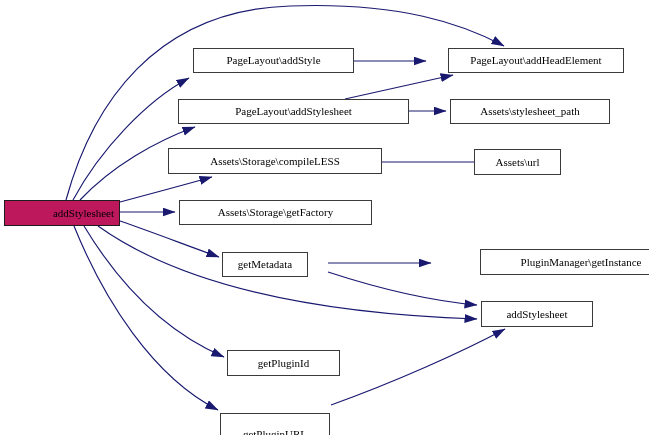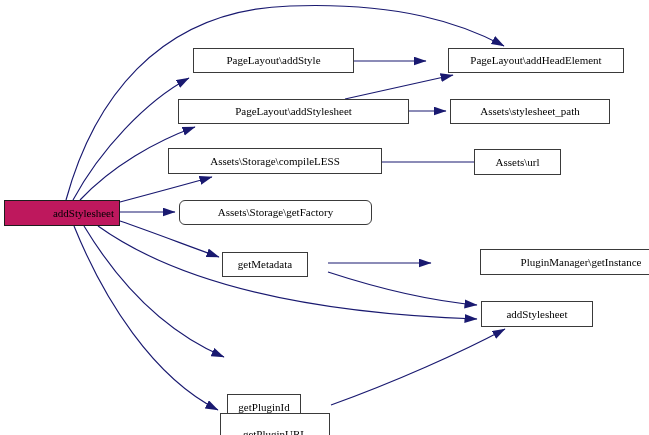--- a/index.html
+++ b/index.html
@@ -78,20 +78,20 @@
       </g>
   </svg>
   <div id="node-layer">
       <div class="node highlight" style="left: 4px; top: 200px; width: 116px; height: 26px;">addStylesheet</div>
       <div class="node" style="left: 193px; top: 48px; width: 161px; height: 25px;">PageLayout\addStyle</div>
       <div class="node" style="left: 448px; top: 48px; width: 176px; height: 25px;">PageLayout\addHeadElement</div>
       <div class="node" style="left: 178px; top: 99px; width: 231px; height: 25px;">PageLayout\addStylesheet</div>
       <div class="node" style="left: 450px; top: 99px; width: 160px; height: 25px;">Assets\stylesheet_path</div>
       <div class="node" style="left: 168px; top: 148px; width: 214px; height: 26px;">Assets\Storage\compileLESS</div>
       <div class="node" style="left: 474px; top: 149px; width: 87px; height: 26px;">Assets\url</div>
-      <div class="node" style="left: 179px; top: 200px; width: 193px; height: 25px; border-radius: 6px;">Assets\Storage\getFactory</div>
+      <div class="node" style="left: 179px; top: 200px; width: 193px; height: 25px;">Assets\Storage\getFactory</div>
       <div class="node" style="left: 222px; top: 252px; width: 86px; height: 25px;">getMetadata</div>
       <div class="node" style="left: 436px; top: 249px; width: 202px; height: 26px; margin-left: 44px;">PluginManager\getInstance</div>
       <div class="node" style="left: 481px; top: 301px; width: 112px; height: 26px;">addStylesheet</div>
-      <div class="node" style="left: 227px; top: 350px; width: 74px; height: 26px; margin-top: 44px;">getPluginId</div>
+      <div class="node" style="left: 227px; top: 350px; width: 113px; height: 26px;">getPluginId</div>
       <div class="node" style="left: 220px; top: 413px; width: 110px; height: 43px;">getPluginURL</div>
     </div>
 </div>
 
 </body></html>

